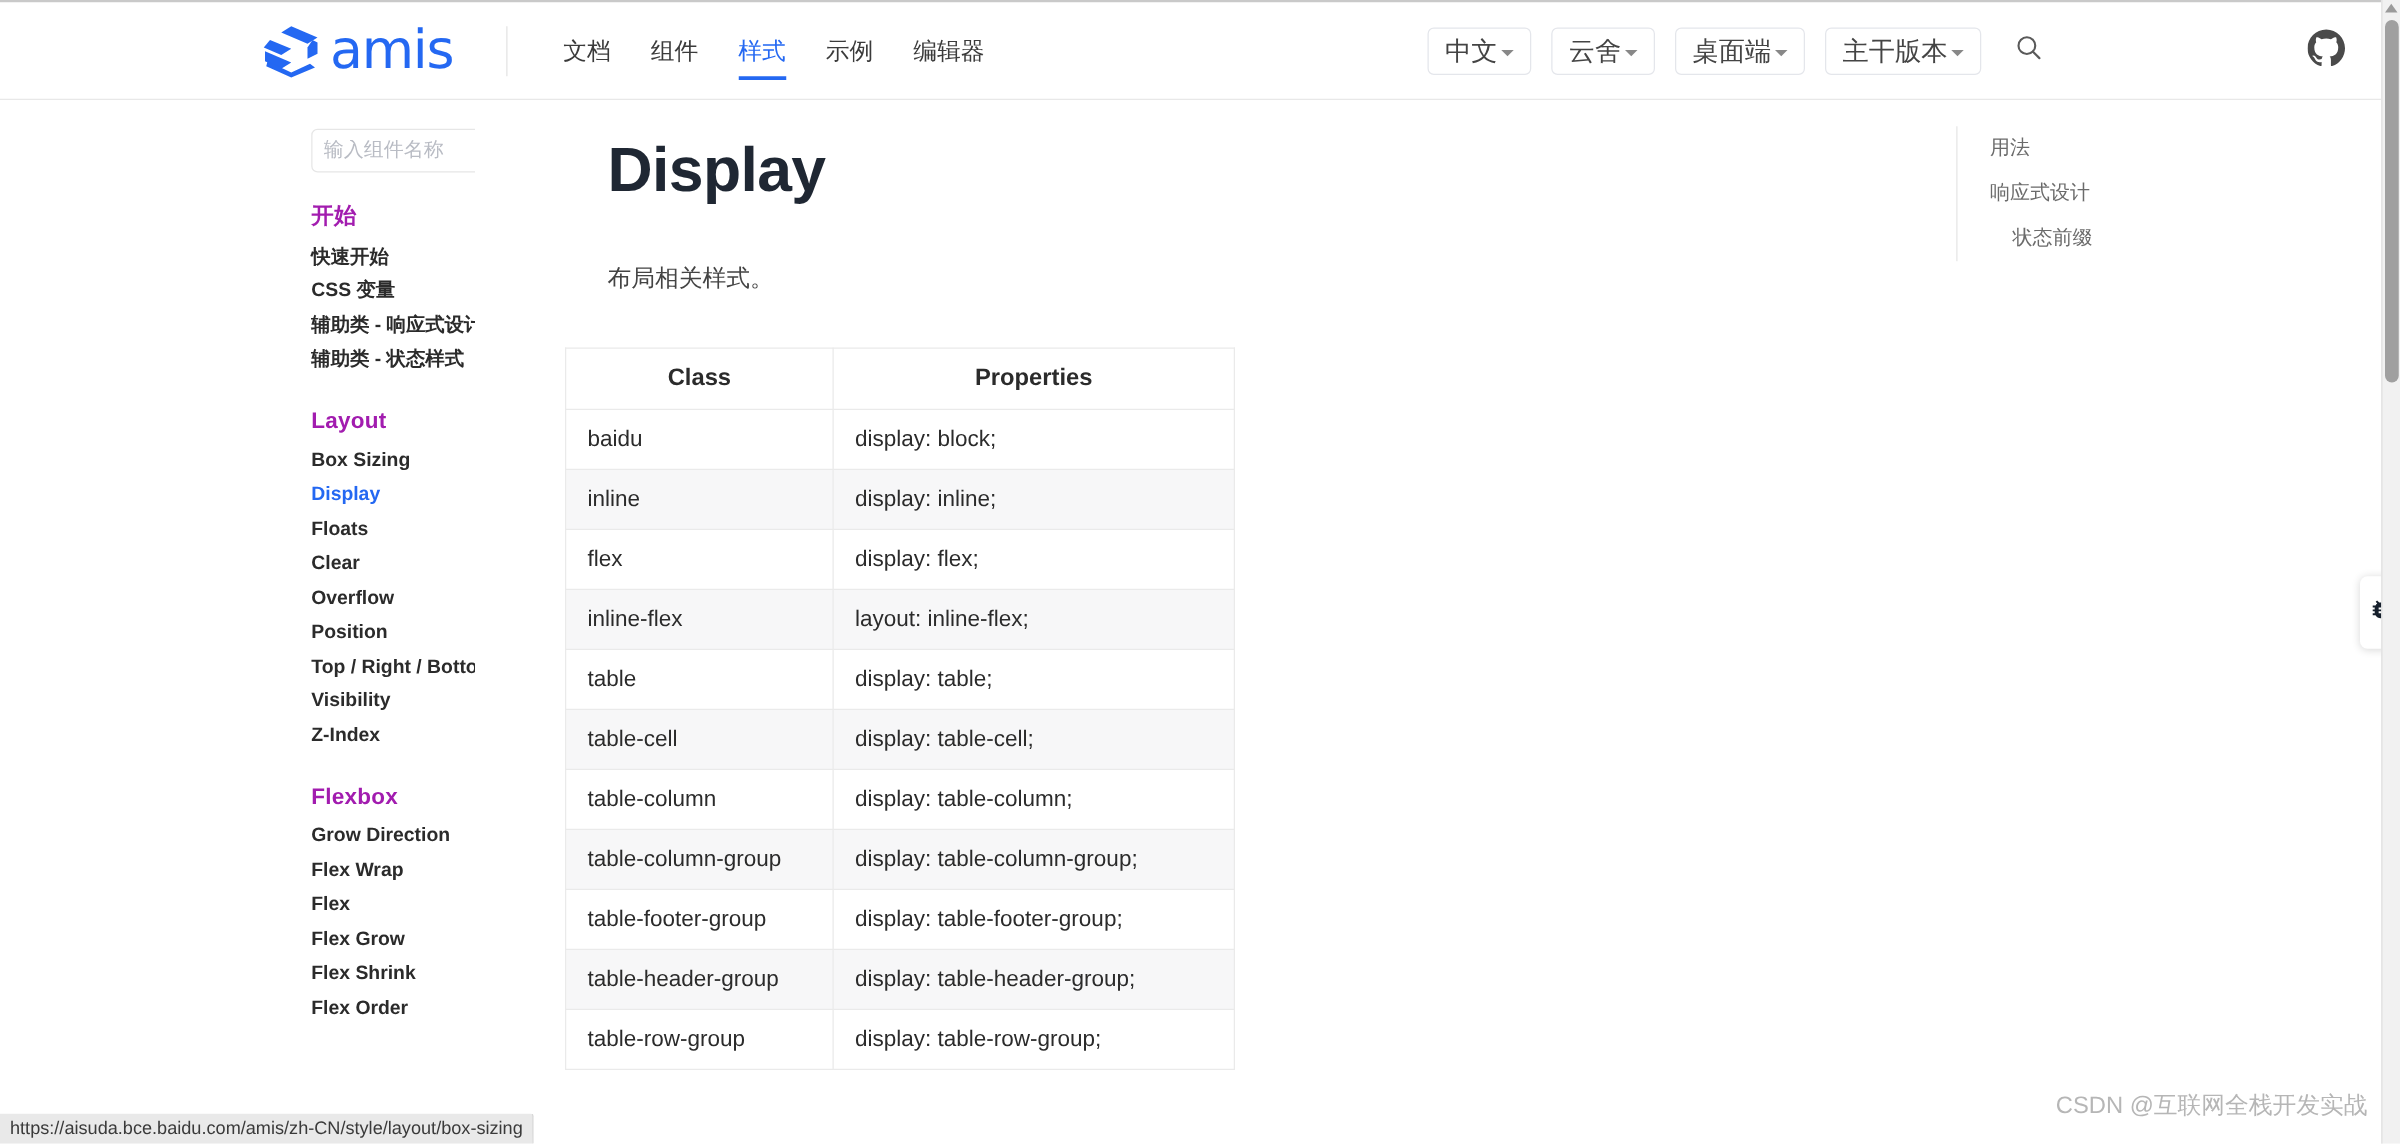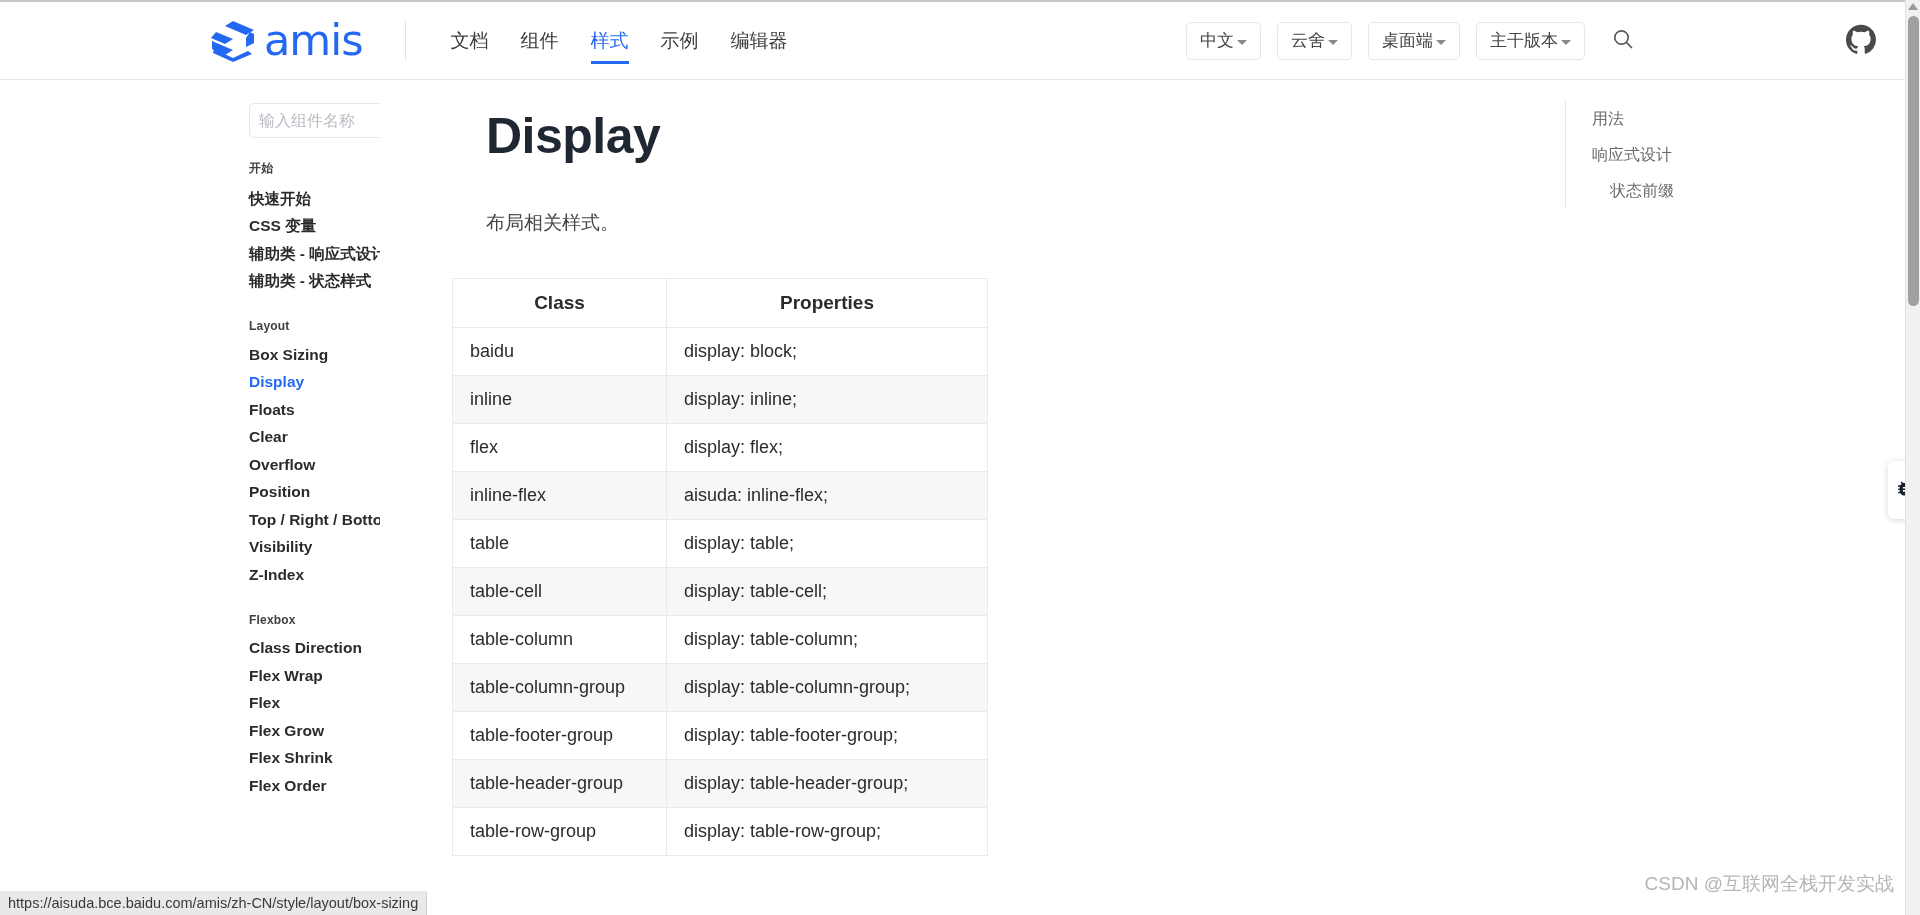--- a/index.html
+++ b/index.html
@@ -37,21 +37,21 @@
   .nav-item.active::after {
     content: ""; position: absolute; bottom: 16px; left: 0; right: 0;
     height: 3px; background: #2468f2;
   }
 
   .hdr-right { margin-left: auto; display: flex; align-items: center; }
   .sel-btn {
     height: 38px; min-width: 74px; padding: 0 13px;
     border: 1px solid #e4e6eb; border-radius: 5px; background: #fff;
     display: flex; align-items: center; justify-content: center; gap: 3px;
-    font-size: 17px; color: #444; cursor: pointer; margin-right: 16px;
+    font-size: 21px; color: #444; cursor: pointer; margin-right: 16px;
   }
   .caret { width: 0; height: 0; border-left: 5px solid transparent; border-right: 5px solid transparent; border-top: 5px solid #888; margin-top: 3px; }
   .icon-btn { width: 44px; height: 44px; display: flex; align-items: center; justify-content: center; cursor: pointer; }
   .gh-wrap { margin-left: 194px; margin-right: 22px; }
 
   
   .body-area { position: absolute; top: 81px; left: 0; width: 1905px; bottom: 0; background: #fff; }
 
   
   .sidebar {
@@ -64,21 +64,21 @@
     display: flex; align-items: center; padding: 0 9px;
   }
   .search-box input {
     border: 0; outline: 0; flex: 1; font-size: 16px; color: #333;
     font-family: "Liberation Sans", sans-serif; background: transparent;
   }
   .search-box input::placeholder { color: #b9bcc4; }
 
   .side-list { margin-left: 208px; margin-top: 22px; width: 200px; }
   .side-group-title {
-    font-size: 12px; color: #404040; font-weight: 700; margin-top: 24px; margin-bottom: 8px;
+    font-size: 18px; color: #a21caf; font-weight: 700; margin-top: 24px; margin-bottom: 8px;
     letter-spacing: .2px;
   }
   .side-group-title:first-child { margin-top: 0; }
   .side-item {
     font-size: 15.5px; color: #2b2b2b; font-weight: 700; line-height: 24.5px;
     padding: 1.5px 0; cursor: pointer; white-space: nowrap;
   }
   .side-item.active { color: #2468f2; }
 
   
@@ -222,21 +222,21 @@
         <div class="side-item active">Display</div>
         <div class="side-item">Floats</div>
         <div class="side-item">Clear</div>
         <div class="side-item">Overflow</div>
         <div class="side-item">Position</div>
         <div class="side-item">Top / Right / Bottom / Left</div>
         <div class="side-item">Visibility</div>
         <div class="side-item">Z-Index</div>
 
         <div class="side-group-title">Flexbox</div>
-        <div class="side-item">Class Direction</div>
+        <div class="side-item">Grow Direction</div>
         <div class="side-item">Flex Wrap</div>
         <div class="side-item">Flex</div>
         <div class="side-item">Flex Grow</div>
         <div class="side-item">Flex Shrink</div>
         <div class="side-item">Flex Order</div>
       </div>
     </aside>
 
     <main class="main">
       <h1 class="page-title">Display</h1>
@@ -257,21 +257,21 @@
           <tr>
               <td>inline</td>
               <td>display: inline;</td>
             </tr>
           <tr>
               <td>flex</td>
               <td>display: flex;</td>
             </tr>
           <tr>
               <td>inline-flex</td>
-              <td>aisuda: inline-flex;</td>
+              <td>layout: inline-flex;</td>
             </tr>
           <tr>
               <td>table</td>
               <td>display: table;</td>
             </tr>
           <tr>
               <td>table-cell</td>
               <td>display: table-cell;</td>
             </tr>
           <tr>

